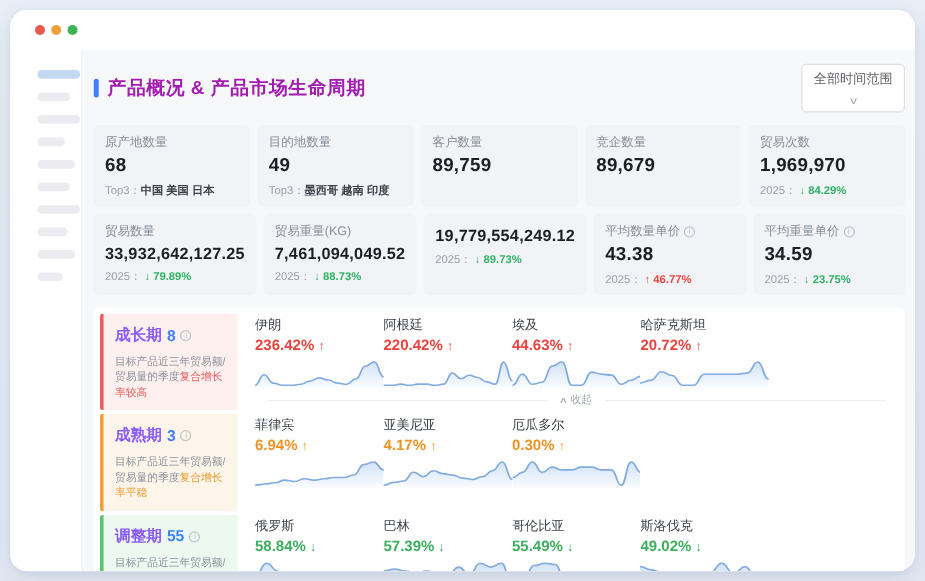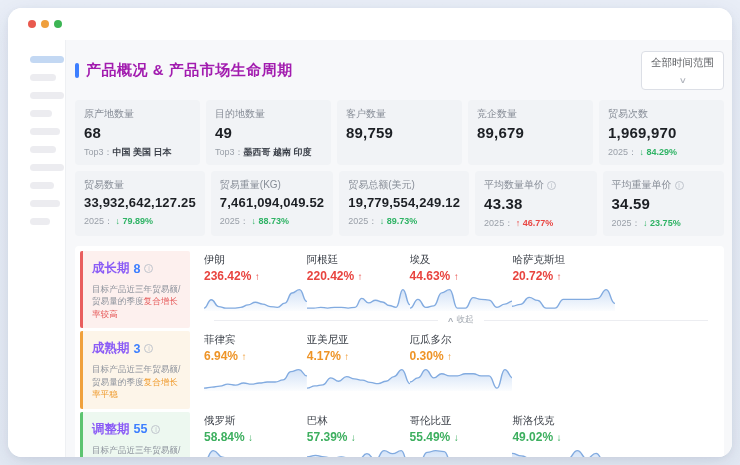--- a/index.html
+++ b/index.html
@@ -140,21 +140,20 @@
           <div class="slabel">贸易数量</div>
           <div class="sval long">33,932,642,127.25</div>
           <div class="sdelta"><span>2025：</span> <span class="pct green"><span>↓</span> <span>79.89%</span></span></div>
         </div>
         <div class="scard">
           <div class="slabel">贸易重量(KG)</div>
           <div class="sval long">7,461,094,049.52</div>
           <div class="sdelta"><span>2025：</span> <span class="pct green"><span>↓</span> <span>88.73%</span></span></div>
         </div>
         <div class="scard">
-          <div class="slabel">贸易总额(美元)</div>
           <div class="sval long">19,779,554,249.12</div>
           <div class="sdelta"><span>2025：</span> <span class="pct green"><span>↓</span> <span>89.73%</span></span></div>
         </div>
         <div class="scard">
           <div class="slabel">
               <span>平均数量单价</span>
               <i class="info"></i>
             </div>
           <div class="sval">43.38</div>
           <div class="sdelta"><span>2025：</span> <span class="pct red"><span>↑</span> <span>46.77%</span></span></div>

